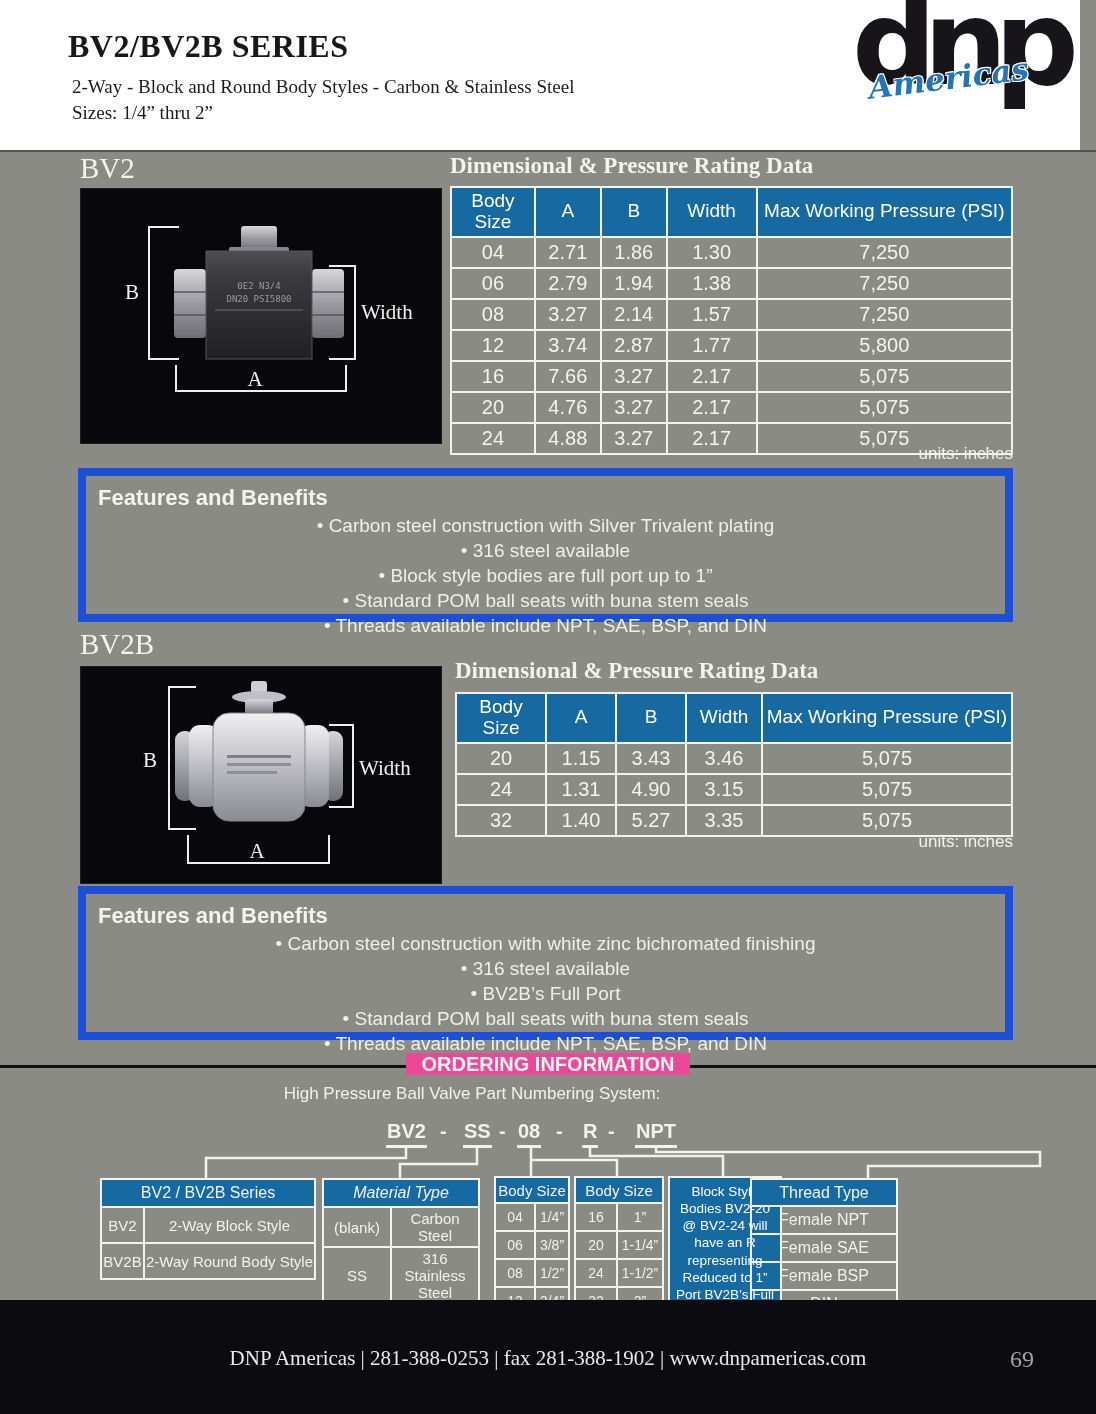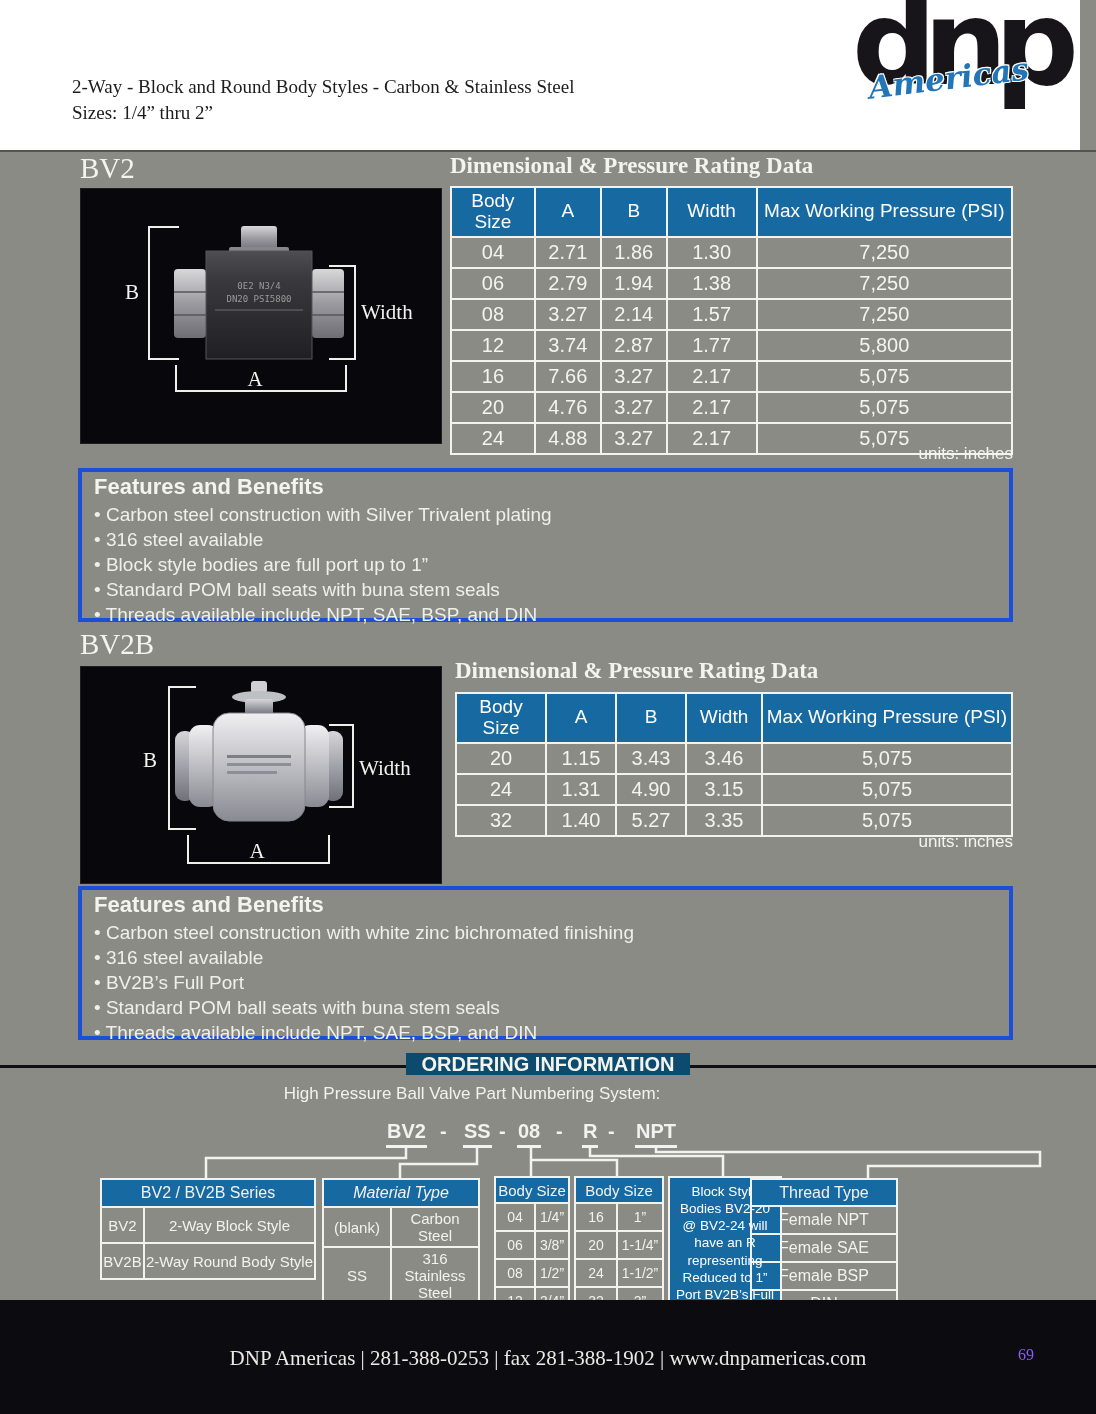--- a/index.html
+++ b/index.html
@@ -26,28 +26,28 @@
   .sec-label{position:absolute;font-family:"Liberation Serif",serif;font-size:29px;color:#f4f4ee;}
   .dim-title{position:absolute;font-family:"Liberation Serif",serif;font-size:23px;color:#f4f4ee;font-weight:bold;}
   .img-panel{position:absolute;background:#07070c;border:1px solid #1d1d24;box-sizing:border-box;}
   
   table.dim{border-collapse:collapse;position:absolute;}
   table.dim th{background:#1769a2;color:#fff;font-weight:normal;font-size:19px;line-height:1.1;padding:3px 2px;}
   table.dim th,table.dim td{border:2px solid #f2f2ee;text-align:center;}
   table.dim td{color:#f4f4ee;font-size:20px;height:29px;padding:0 2px;}
   .units{position:absolute;color:#f4f4ee;font-size:17px;}
   
-  .feat{position:absolute;border:4px solid #1d4ed8;box-sizing:border-box;padding:0 12px;}
+  .feat{position:absolute;border:8px solid #1d4ed8;box-sizing:border-box;padding:7px 12px;}
   .feat h3{margin:2px 0 2px 0;color:#f4f4ee;font-size:22px;}
   .feat ul{margin:0;padding:0;list-style:none;}
-  .feat li{color:#f0f0ea;font-size:19px;line-height:25px;}
+  .feat li{color:#f0f0ea;font-size:19px;line-height:25px;text-align:center;}
   
   .ord-divider{position:absolute;left:0;top:1053px;width:1096px;height:26px;text-align:center;}
   .ord-divider .line{position:absolute;left:0;right:0;top:12px;height:3px;background:#101014;}
-  .ord-divider span{position:relative;z-index:1;background:#0c4a6e;padding:0 16px;
+  .ord-divider span{position:relative;z-index:1;background:#ec4899;padding:0 16px;
                     color:#f4f4ee;font-weight:bold;font-size:20px;}
   .ord-sub{position:absolute;left:0;top:1084px;width:944px;text-align:center;
            color:#f2f2ee;font-size:17px;}
   .pn-code{position:absolute;top:1120px;color:#f2f2ee;font-weight:bold;font-size:20px;
            border-bottom:3px solid #f2f2ee;padding:0 1px 2px 1px;}
   .pn-dash{position:absolute;top:1120px;color:#f2f2ee;font-weight:bold;font-size:20px;}
   .connectors{position:absolute;left:0;top:1144px;}
   
   table.ord{border-collapse:collapse;position:absolute;background:transparent;}
   table.ord th{background:#1769a2;color:#fff;font-weight:normal;}
@@ -66,30 +66,31 @@
             border:2px solid #f2f2ee;box-sizing:border-box;color:#fff;font-size:13.5px;
             line-height:1.27;text-align:center;padding:5px 2px;}
   .t-thread{left:750px;top:1178px;width:148px;font-size:16px;}
   .t-thread th{font-size:16px;height:23px;}
   .t-thread td{height:24px;}
   
   .footer{position:absolute;left:0;top:1300px;width:1096px;height:114px;background:#0b0b10;}
   .footer-text{position:absolute;left:0;top:46px;width:1096px;text-align:center;
                font-family:"Liberation Serif",serif;font-size:21px;color:#eceae6;}
   .page-num{position:absolute;right:62px;top:46px;font-family:"Liberation Serif",serif;
-            font-size:16px;color:#8b5cf6;}
+            font-size:24px;color:#a3a3a3;}
   
   .svg-serif{font-family:"Liberation Serif",serif;fill:#f2f2ee;}
 </style>
 </head>
 <body>
 
 <div class="page">
 
   <div class="hdr">
+    <div class="hdr-title">BV2/BV2B SERIES</div>
     <div class="hdr-sub1">2-Way - Block and Round Body Styles - Carbon &amp; Stainless Steel</div>
     <div class="hdr-sub2">Sizes: 1/4” thru 2”</div>
     <div class="logo">
       <div class="logo-dnp">dnp</div>
       <div class="logo-americas">Americas</div>
     </div>
   </div>
 
   <div class="body-gray"></div>
 

